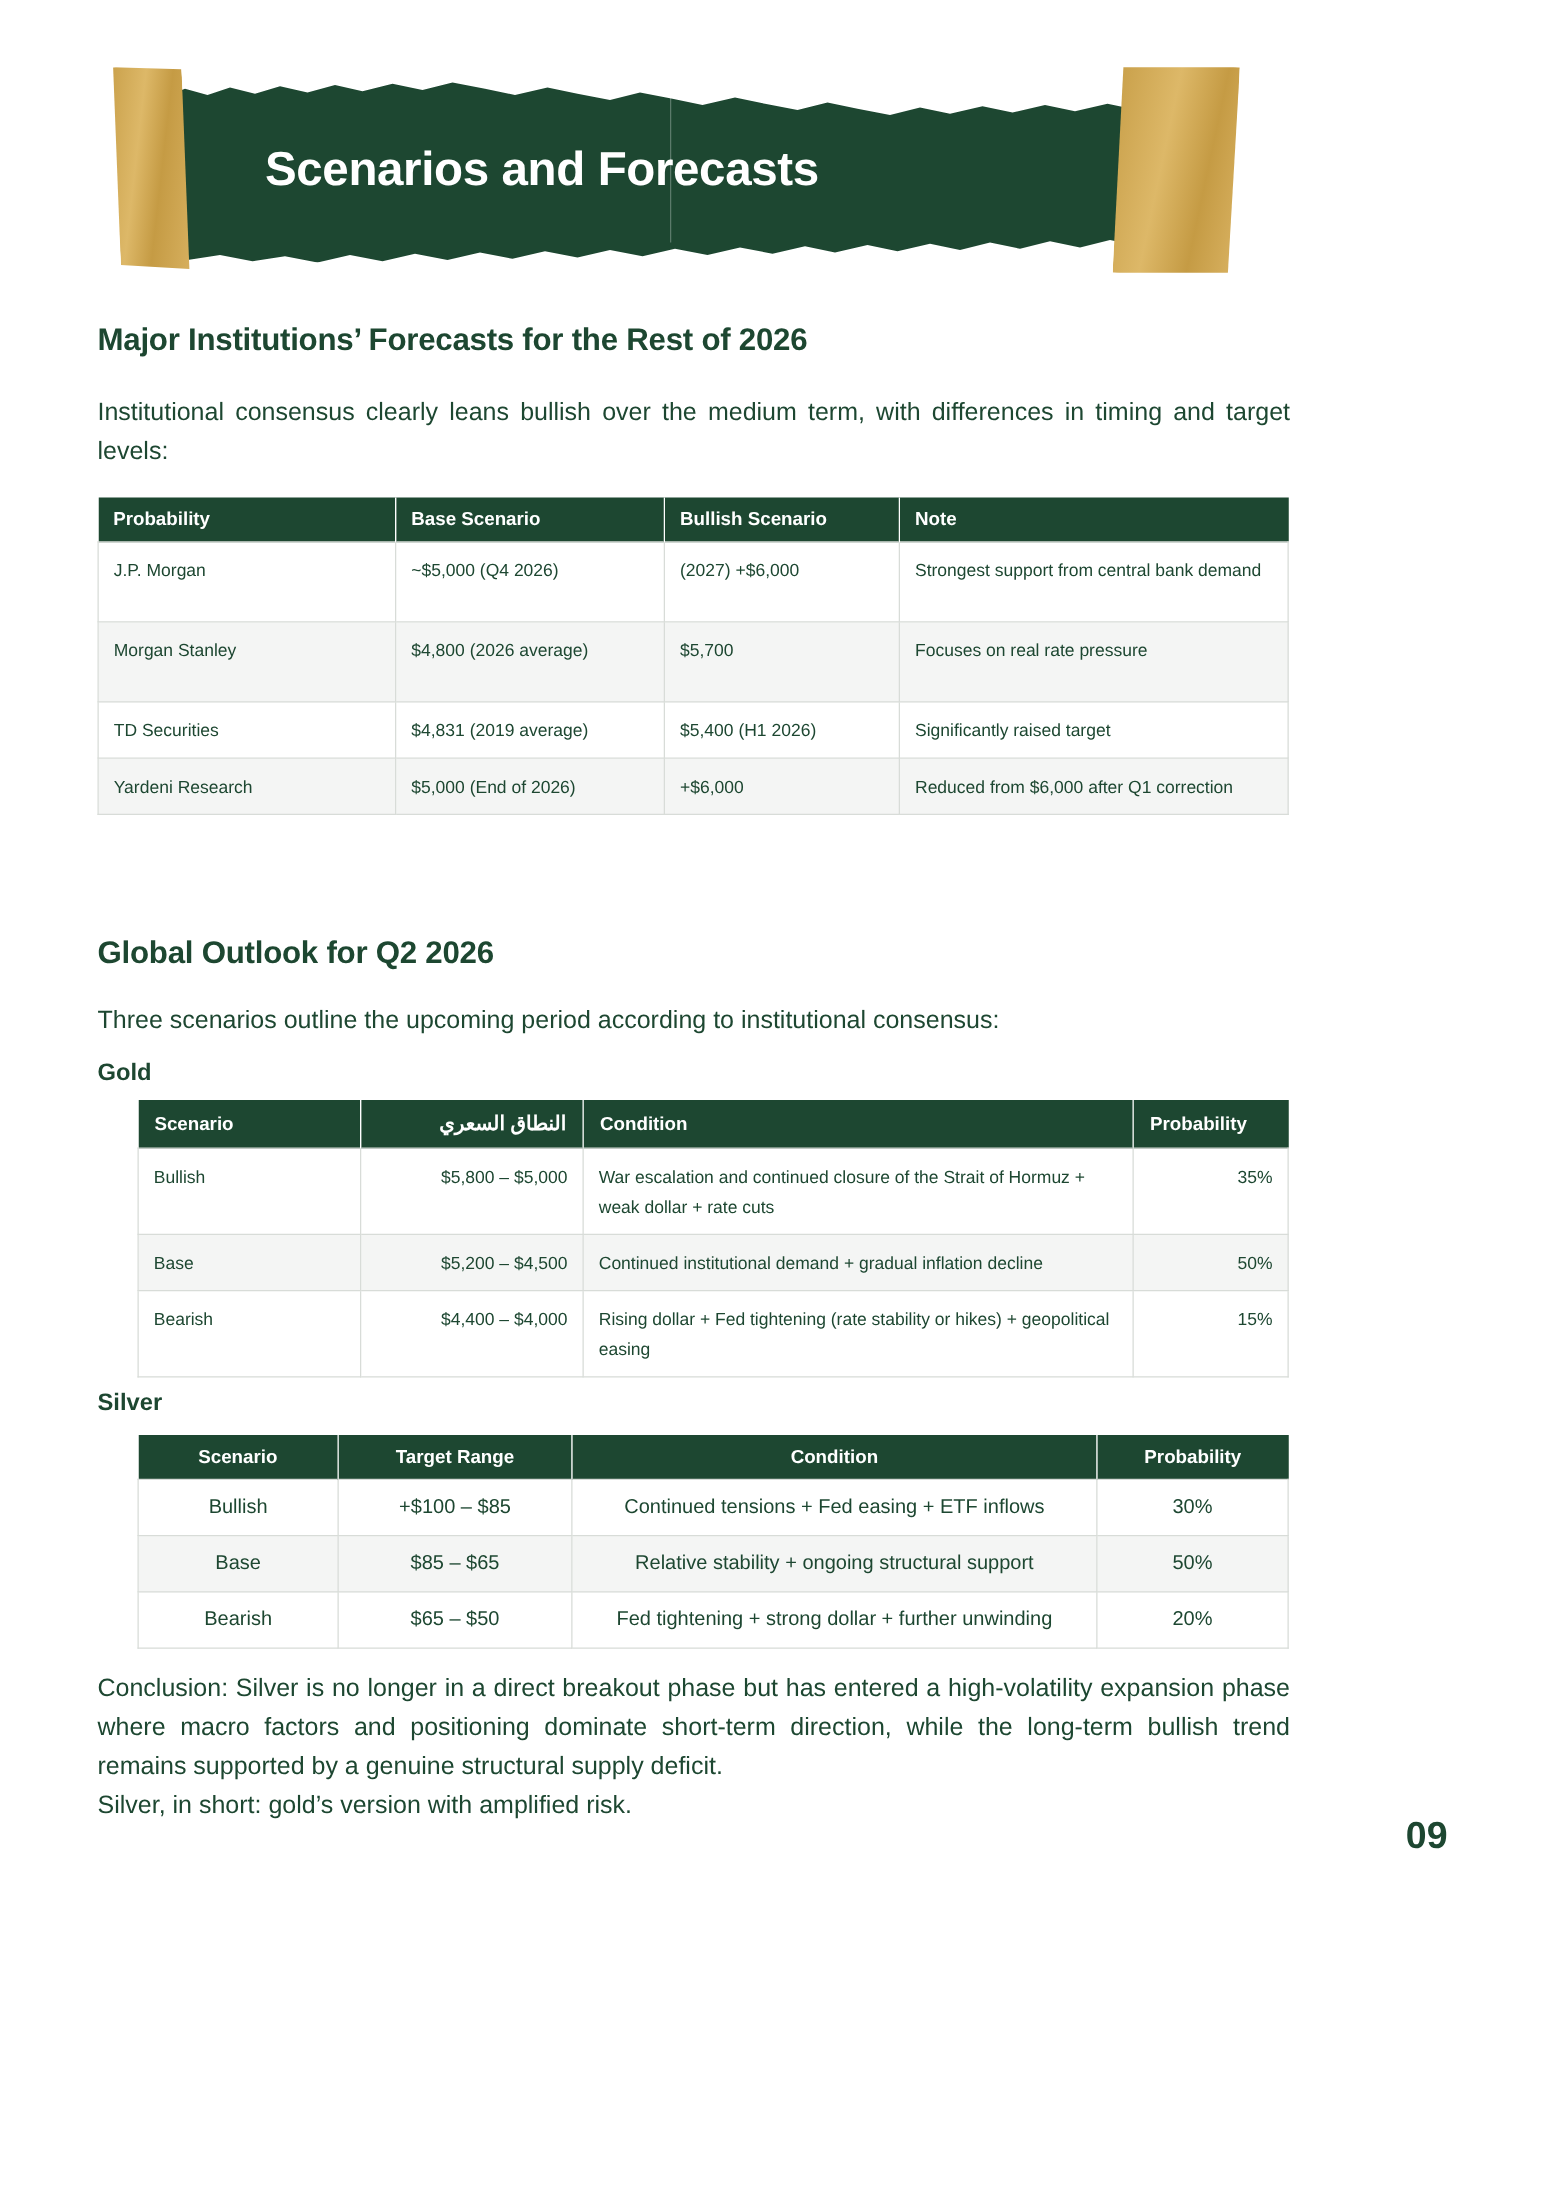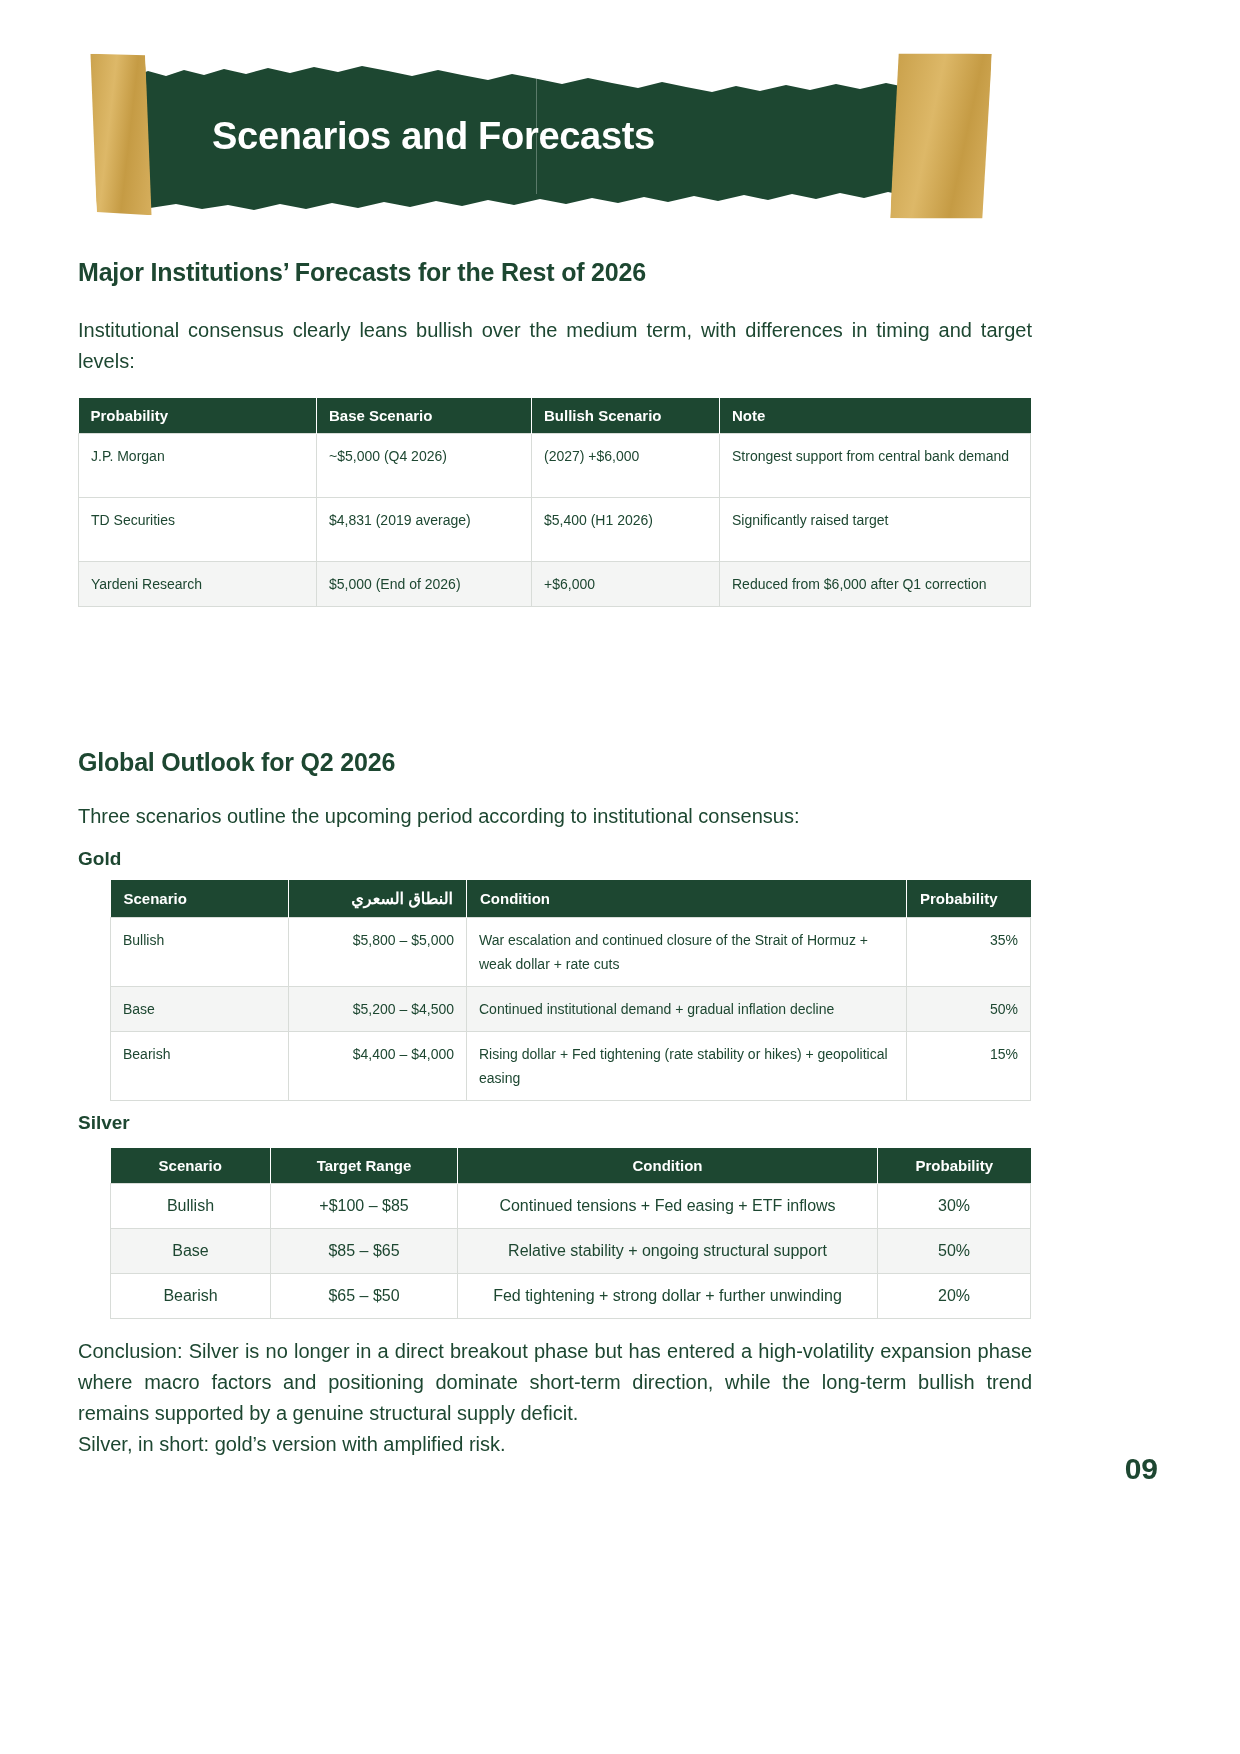--- a/index.html
+++ b/index.html
@@ -202,20 +202,26 @@
         <th>Note</th>
       </tr>
     </thead>
     <tbody>
       <tr>
         <td>J.P. Morgan</td>
         <td>~$5,000 (Q4 2026)</td>
         <td>(2027) +$6,000</td>
         <td>Strongest support from central bank demand</td>
       </tr>
+      <tr class="alt">
+        <td>Morgan Stanley</td>
+        <td>$4,800 (2026 average)</td>
+        <td>$5,700</td>
+        <td>Focuses on real rate pressure</td>
+      </tr>
       <tr>
         <td>TD Securities</td>
         <td>$4,831 (2019 average)</td>
         <td>$5,400 (H1 2026)</td>
         <td>Significantly raised target</td>
       </tr>
       <tr class="alt">
         <td>Yardeni Research</td>
         <td>$5,000 (End of 2026)</td>
         <td>+$6,000</td>

